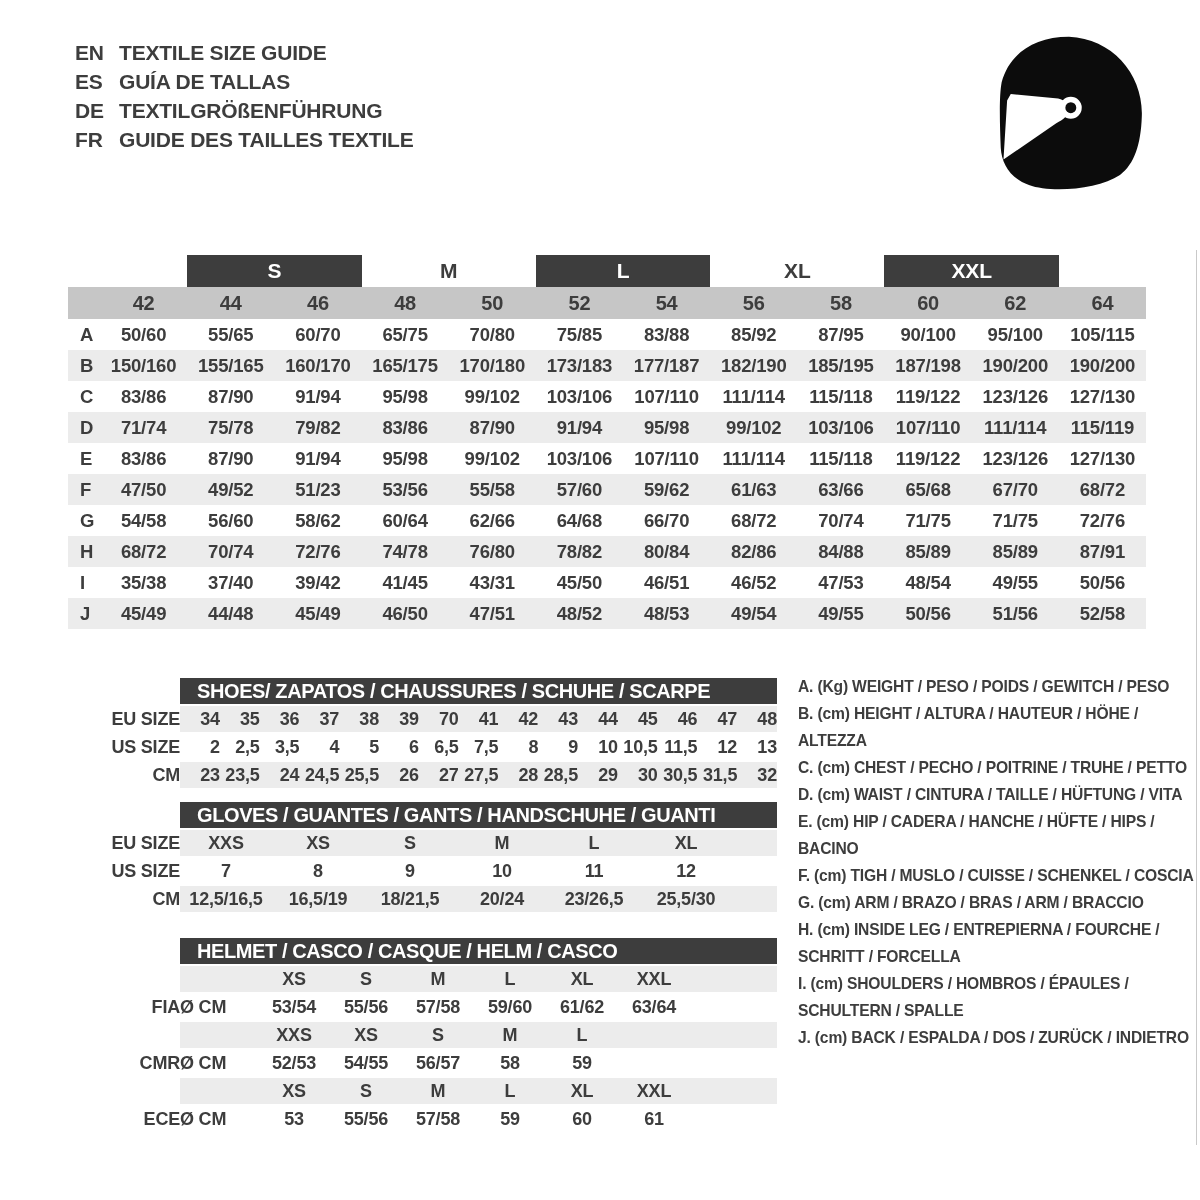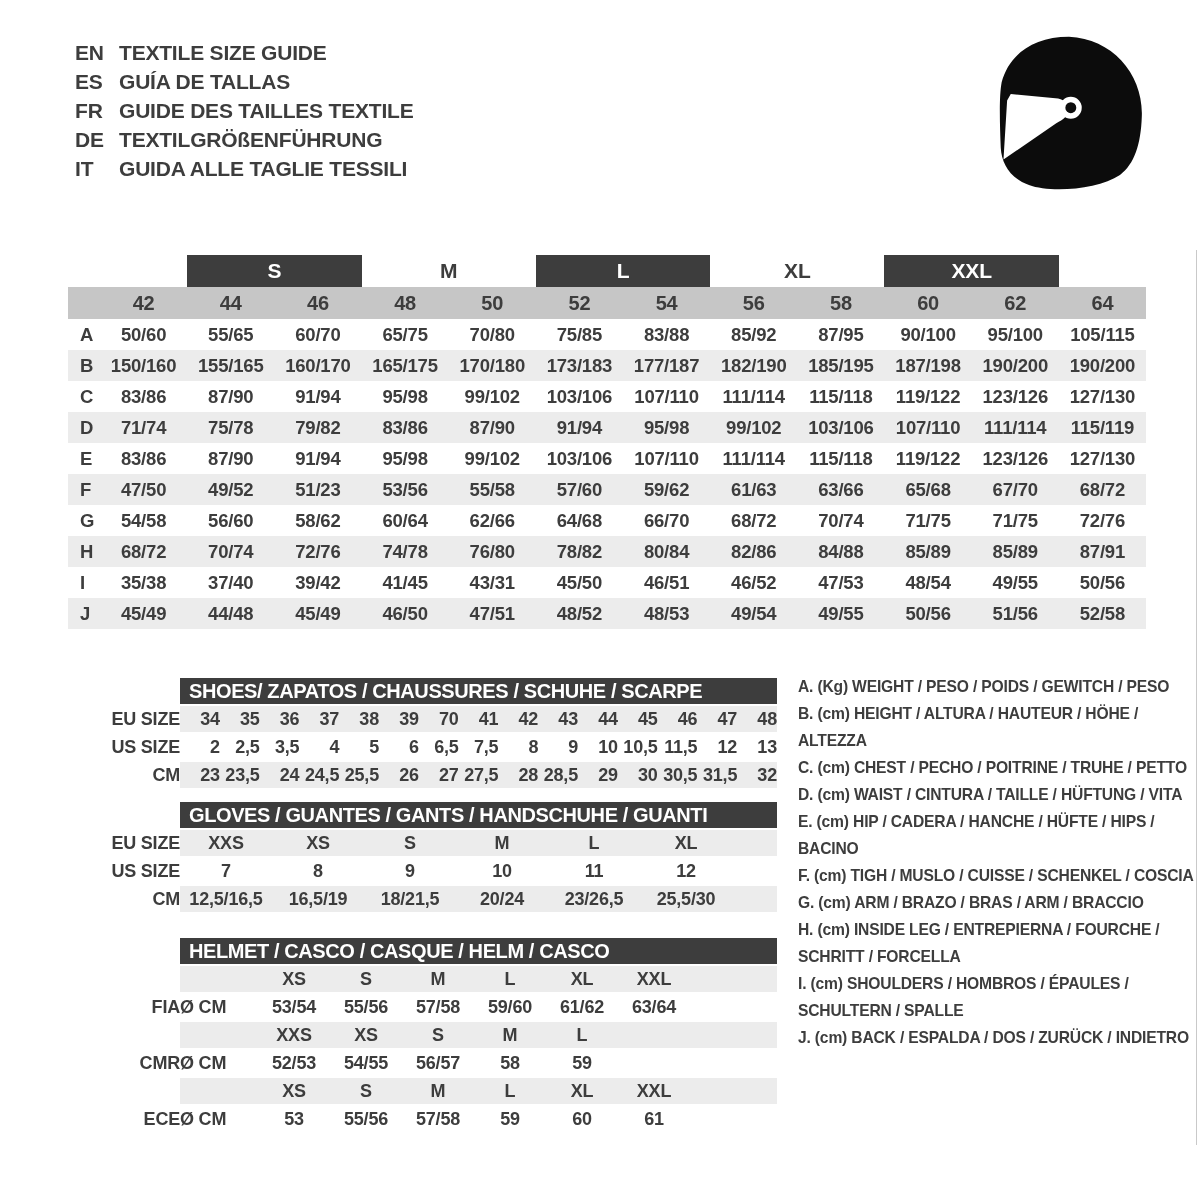--- a/index.html
+++ b/index.html
@@ -24,21 +24,21 @@
   .gc-xl{grid-column:9/11;}.gc-xxl{grid-column:11/13;}
   .size-row{background:#c6c6c6;height:32px;line-height:32px;padding-left:32px;display:grid;grid-template-columns:repeat(12,1fr);text-align:center;font-size:20px;}
   .data-row{display:grid;grid-template-columns:32px 1fr;height:31px;line-height:31px;font-size:18.5px;}
   .trows .data-row:nth-child(even){background:#ececec;}
   .rlabel{padding-left:12px;}
   .vals{display:grid;grid-template-columns:repeat(12,1fr);text-align:center;}
   
   .bottom-left{position:absolute;left:75px;top:678px;width:702px;}
   .brow{display:grid;grid-template-columns:105px 597px;height:26px;line-height:26px;margin-bottom:2px;font-size:18px;}
   .slabel{color:#3d3d3d;text-align:right;}
-  .bar{background:#3d3d3d;color:#ffffff;font-size:20px;padding-left:9px;letter-spacing:-0.4px;white-space:nowrap;}
+  .bar{background:#3d3d3d;color:#ffffff;font-size:20px;padding-left:17px;letter-spacing:-0.4px;white-space:nowrap;}
   .cells15{display:grid;grid-template-columns:repeat(15,1fr);text-align:right;}
   .cells6{display:grid;grid-template-columns:repeat(6,92px);text-align:center;}
   .striped > .brow:nth-child(odd) .bcells{background:#ececec;}
   .gap-gloves{height:12px;}
   .gap-helmet{height:24px;}
   
   .hsizes{background:#ececec;padding-left:78px;display:grid;grid-template-columns:repeat(6,72px);text-align:center;}
   .hvals{display:grid;grid-template-columns:78px 1fr;}
   .hvwrap{display:grid;grid-template-columns:repeat(6,72px);text-align:center;}
   
@@ -55,30 +55,26 @@
   <div class="lang-block">
       <div class="lang-row">
       <span class="lang-code">EN</span>
       <span class="lang-title">TEXTILE SIZE GUIDE</span>
     </div>
       <div class="lang-row">
       <span class="lang-code">ES</span>
       <span class="lang-title">GUÍA DE TALLAS</span>
     </div>
       <div class="lang-row">
+      <span class="lang-code">DE</span>
+      <span class="lang-title">TEXTILGRÖßENFÜHRUNG</span>
+    </div>
+      <div class="lang-row">
       <span class="lang-code">FR</span>
       <span class="lang-title">GUIDE DES TAILLES TEXTILE</span>
-    </div>
-      <div class="lang-row">
-      <span class="lang-code">DE</span>
-      <span class="lang-title">TEXTILGRÖßENFÜHRUNG</span>
-    </div>
-      <div class="lang-row">
-      <span class="lang-code">IT</span>
-      <span class="lang-title">GUIDA ALLE TAGLIE TESSILI</span>
     </div>
     </div>
 
   <svg class="helmet-logo" viewBox="0 0 100 100">
     <path fill="#0c0c0c" d="M50 7
       C 74 8 91 28 90 51
       C 89.5 66 86 77 78 83
       C 66 91 40 93 28 88.5
       C 18 85 13 77 12.5 68
       C 12 55 11.5 40 13 32

